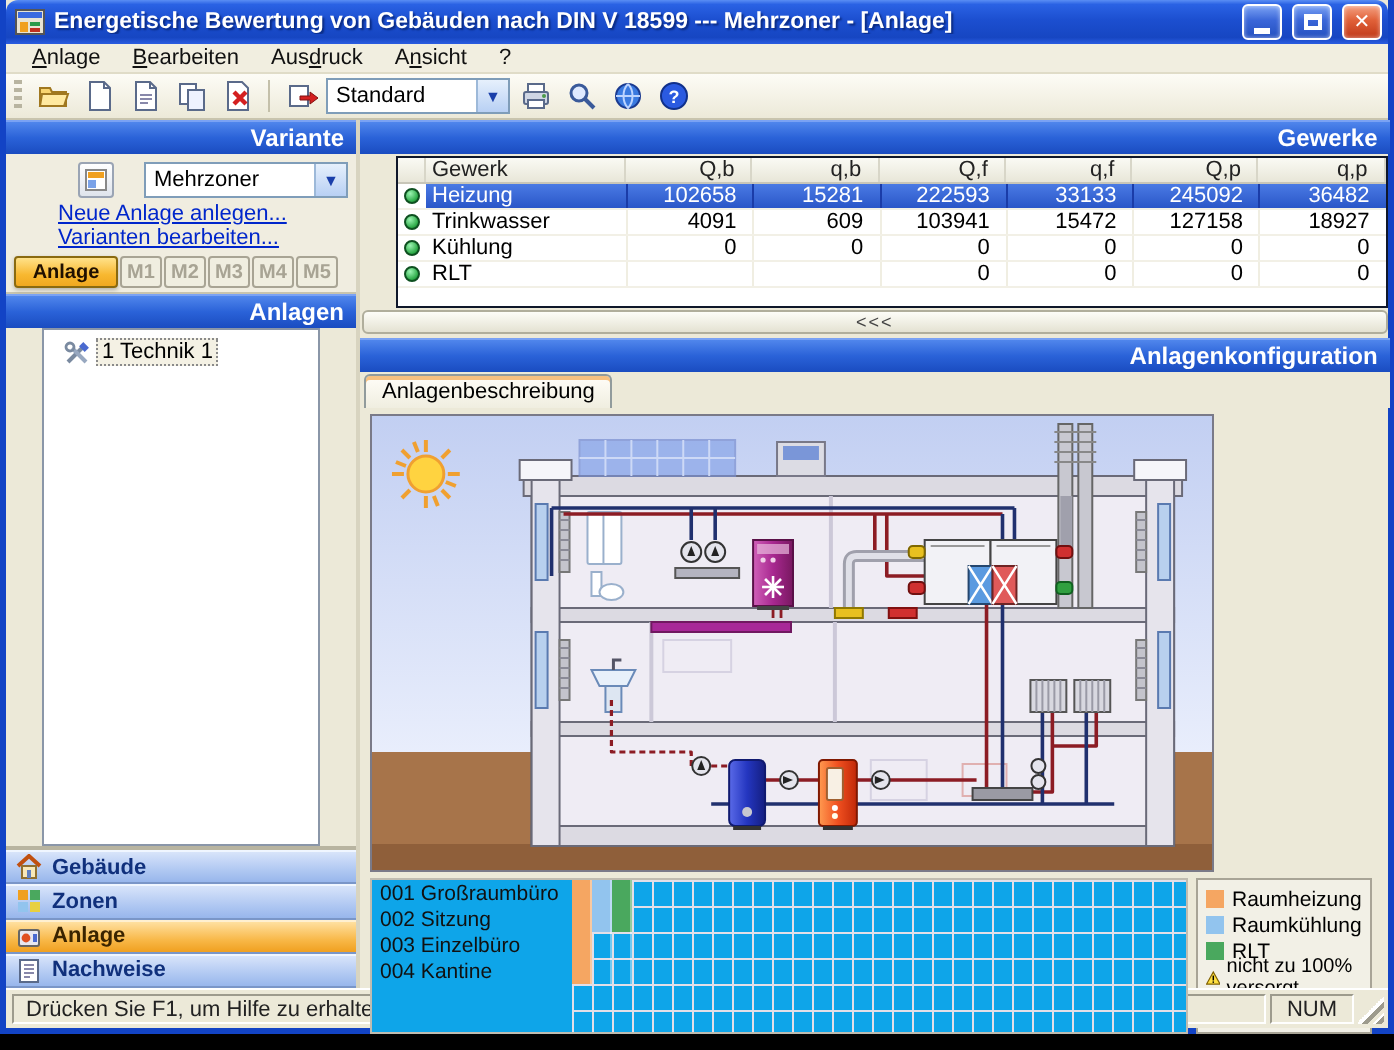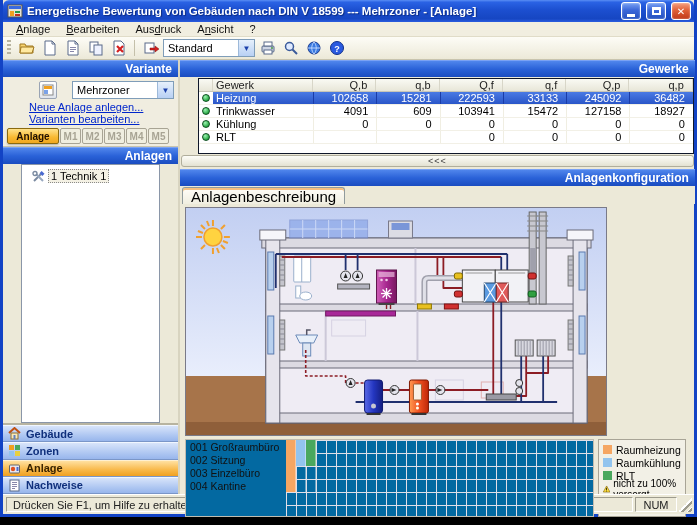--- a/index.html
+++ b/index.html
@@ -132,27 +132,27 @@
     flex:0 0 12px; margin:1px 1px 2px 1px; border:1px solid #b0ae9c; border-radius:3px;
     background:linear-gradient(180deg,#fdfdf8,#e4e2d2);
     display:flex; align-items:center; justify-content:center;
     font-size:9px; letter-spacing:1px; color:#444;
   }
   
   .tab-row { flex:0 0 18px; display:flex; align-items:flex-end; padding-left:2px; background:#ece9d8; }
   .tab {
     height:17px; padding:0 8px; border:1px solid #919b9c; border-bottom:none;
     border-radius:3px 3px 0 0; background:linear-gradient(180deg,#fffdf8,#f0eee0);
-    display:flex; align-items:center; font-size:15px; box-shadow:inset 0 2px 0 #f6c080;
+    display:flex; align-items:center; font-size:11px; box-shadow:inset 0 2px 0 #f6c080;
   }
   .konfig-content { flex:1; padding:3px 5px 0 5px; min-height:0; display:flex; flex-direction:column; }
   .diagram { width:422px; height:229px; border:1px solid #7a7a88; background:#dce4f8; flex:0 0 229px; }
   
   .rooms-section { margin-top:3px; display:flex; gap:4px; flex:0 0 78px; }
-  .rooms-grid { position:relative; width:409px; border:1px solid #c0bcb0; background:#0369a1; overflow:hidden; }
+  .rooms-grid { position:relative; width:409px; border:1px solid #c0bcb0; background:#0ea5e9; overflow:hidden; }
   .grid-bg { position:absolute; left:100px; top:0; right:0; bottom:0;
     background:
       repeating-linear-gradient(90deg,#e2dfe8 0 1px,transparent 1px 10px),
       repeating-linear-gradient(180deg,#e2dfe8 0 1px,transparent 1px 13px);
   }
   .room-row { position:relative; height:13px; display:flex; align-items:center; }
   .room-name { padding-left:4px; font-size:10.5px; color:#111; white-space:nowrap; }
   .room-cells { position:absolute; left:100px; top:0; height:13px; display:flex; }
   .svc-cell { width:10px; height:13px; border-right:1px solid rgba(255,255,255,.4); }
   .legend-box {

